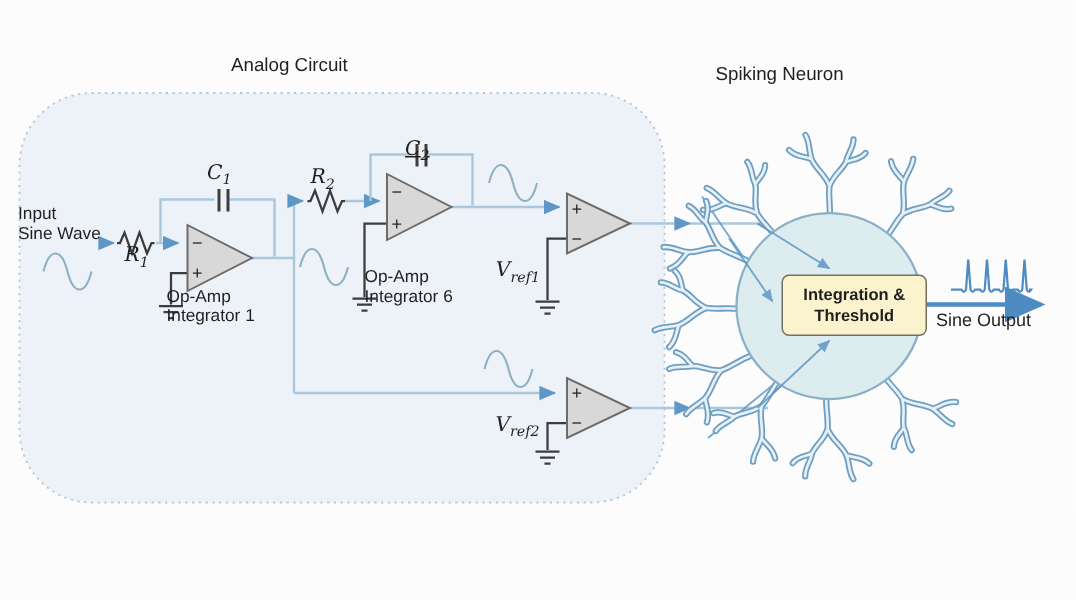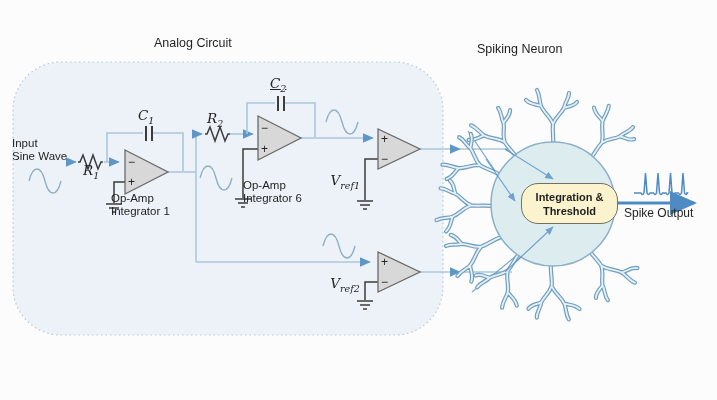--- a/index.html
+++ b/index.html
@@ -14,21 +14,21 @@
   html,body{margin:0;padding:0;}
   .canvas{position:relative;width:717px;height:400px;background:#fcfcfd;
     font-family:"Liberation Sans",sans-serif;color:var(--text);overflow:hidden;}
   svg{position:absolute;left:0;top:0;}
   .lbl{position:absolute;line-height:13px;font-size:11.5px;text-align:left;color:var(--text);}
   .title{font-size:12.5px;}
   .math{font-family:"DejaVu Serif","Liberation Serif",serif;font-style:italic;font-size:13.5px;line-height:14px;}
   .math sub{font-size:9.5px;font-style:italic;}
   .sign{position:absolute;width:12px;height:12px;font-size:12px;line-height:12px;text-align:left;color:#222;}
   .intbox{position:absolute;left:521px;top:183px;width:97px;height:41px;
-    background:var(--box_fill);border:1.5px solid var(--box_border);border-radius:17px;
+    background:var(--box_fill);border:1.5px solid var(--box_border);border-radius:5px;
     font-size:11px;font-weight:bold;line-height:14px;display:flex;align-items:center;justify-content:center;
     text-align:center;padding:2px;box-sizing:border-box;}
   
   .wire{stroke:var(--wire);stroke-width:1.6;fill:none;}
   .neuwire{stroke:var(--arrow);stroke-width:1.2;fill:none;opacity:.85;}
   .dark{stroke:var(--dark);stroke-width:1.5;fill:none;}
   .plate{stroke:var(--dark);stroke-width:2;fill:none;}
   .tri{fill:var(--tri_fill);stroke:var(--tri_stroke);stroke-width:1.3;}
   .panel{fill:var(--panel_fill);stroke:var(--panel_border);stroke-width:1.2;stroke-dasharray:1.5,3;}
   .soma{fill:var(--neuron_fill);stroke:var(--neuron_stroke);stroke-width:1.5;}
@@ -160,21 +160,21 @@
 
 <div class="lbl math" style="left:83px;top:128px;width:22px;margin-top:35px;">
   <span>R</span><sub>1</sub>
 </div>
 <div class="lbl math" style="left:138px;top:108px;width:22px;">
   <span>C</span><sub>1</sub>
 </div>
 <div class="lbl math" style="left:207px;top:111px;width:22px;">
   <span>R</span><sub>2</sub>
 </div>
-<div class="lbl math" style="left:270px;top:76px;width:22px;text-decoration:underline;">
+<div class="lbl math" style="left:270px;top:92px;width:22px;text-decoration:underline;">
   <span>C</span><sub>2</sub>
 </div>
 <div class="lbl math" style="left:316px;top:173px;width:44px;text-align:right;">
   <span>V</span><sub>ref1</sub>
 </div>
 <div class="lbl math" style="left:323px;top:276px;width:44px;text-align:center;">
   <span>V</span><sub>ref2</sub>
 </div>
 
 <div class="lbl" style="left:111px;top:192px;width:90px;">
@@ -187,15 +187,15 @@
 <span class="sign" style="left:128px;top:156px;">−</span>
 <span class="sign" style="left:128px;top:176px;">+</span>
 <span class="sign" style="left:261px;top:122px;">−</span>
 <span class="sign" style="left:261px;top:143px;">+</span>
 <span class="sign" style="left:381px;top:133px;">+</span>
 <span class="sign" style="left:381px;top:153px;">−</span>
 <span class="sign" style="left:381px;top:256px;">+</span>
 <span class="sign" style="left:381px;top:276px;">−</span>
 
 <div class="intbox">Integration &amp; Threshold</div>
-<div class="lbl" style="left:624px;top:207px;width:82px;font-size:12px;">Spike Output</div>
+<div class="lbl" style="left:624px;top:207px;width:82px;font-size:12px;">Sine Output</div>
 
 </div>
 
 </body></html>

